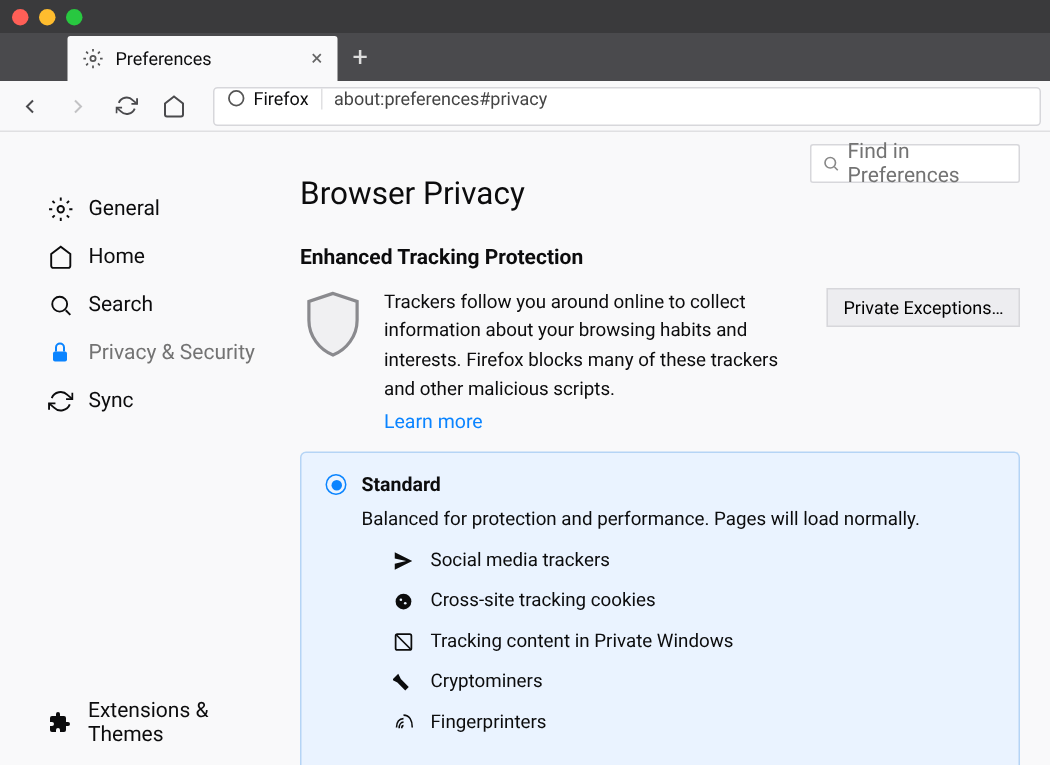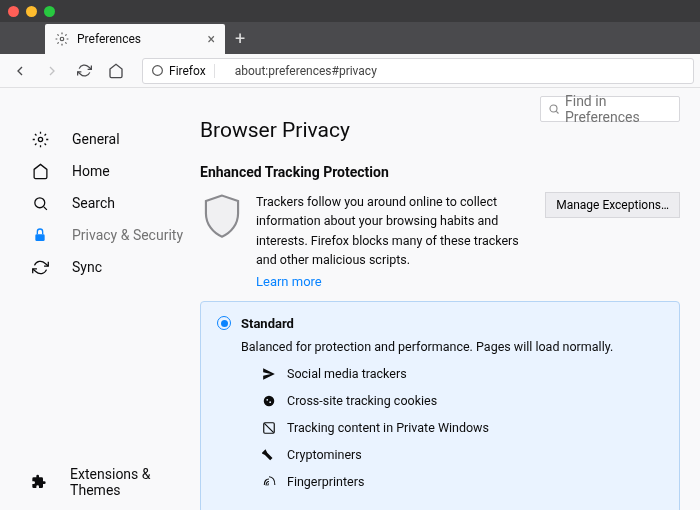--- a/index.html
+++ b/index.html
@@ -7,28 +7,28 @@
 .titlebar { height: 22px; background: #3a3a3c; display: flex; align-items: center; padding-left: 8px; }
 .tlights { display: flex; gap: 7px; }
 .tlight { width: 11px; height: 11px; border-radius: 50%; }
 .tabstrip { height: 32px; background: #4a4a4d; display: flex; align-items: flex-end; padding-left: 45px; }
 .tab { height: 30px; background: #f9f9fa; display: flex; align-items: center; padding: 0 10px; gap: 8px; min-width: 180px; border-radius: 2px 2px 0 0; }
 .tab-title { flex: 1; font-size: 12px; }
 .newtab { color: #ddd; font-size: 18px; padding: 0 10px; align-self: center; }
 .toolbar { height: 34px; background: #f9f9fa; border-bottom: 1px solid #e0e0e2; display: flex; align-items: center; padding: 0 6px; gap: 4px; }
 .nav-btn { width: 28px; height: 28px; display: flex; align-items: center; justify-content: center; color: #4a4a4d; border-radius: 3px; }
 .nav-btn.disabled { color: #c2c2c4; }
-.urlbar { flex: 1; height: 26px; background: #fff; border: 1px solid #d7d7db; border-radius: 3px; margin-left: 8px; display: flex; align-items: center; padding: 0 8px; gap: 20px; font-size: 12px; }
+.urlbar { flex: 1; height: 26px; background: #fff; border: 1px solid #d7d7db; border-radius: 3px; margin-left: 8px; display: flex; align-items: flex-start; padding: 0 8px; gap: 8px; font-size: 12px; }
 .url-identity { display: flex; align-items: center; gap: 5px; padding-right: 8px; border-right: 1px solid #e0e0e2; }
 .url-text { color: #444; }
 .content { display: flex; height: calc(510px - 22px - 32px - 34px); }
 .searchrow { position: absolute; right: 20px; top: 96px; }
 .findpref { height: 26px; width: 140px; background: #fff; border: 1px solid #d7d7db; border-radius: 2px; display: flex; align-items: center; padding: 0 7px; gap: 5px; color: #737373; font-size: 14px; }
 .sidebar { width: 190px; padding: 35px 0 0 20px; display: flex; flex-direction: column; }
-.cat { display: flex; align-items: center; gap: 23px; height: 32px; padding-left: 8px; font-size: 14px; color: #0c0c0d; border-left: 3px solid transparent; cursor: pointer; }
+.cat { display: flex; align-items: center; gap: 10px; height: 32px; padding-left: 8px; font-size: 14px; color: #0c0c0d; border-left: 3px solid transparent; cursor: pointer; }
 .cat.active { color: #737373; }
 .cat .ico { width: 18px; display: flex; justify-content: center; }
 .sidebar-foot { margin-top: auto; padding-bottom: 12px; }
 .main { flex: 1; padding: 30px 20px 16px 10px; overflow: hidden; }
 h1 { font-size: 21px; font-weight: 400; margin-bottom: 22px; }
 h2 { font-size: 14px; font-weight: 700; margin-bottom: 12px; }
 .etp-row { display: flex; gap: 12px; margin-bottom: 12px; }
 .etp-left { flex: 1; display: flex; gap: 12px; }
 .etp-desc { font-size: 12.5px; line-height: 1.55; color: #0c0c0d; }
 .learn { color: #0a84ff; display: inline-block; margin-top: 4px; }
@@ -183,21 +183,21 @@
         <span>
           <svg width="44" height="50" viewBox="0 0 24 28">
               <path d="M12 2L3 5v7c0 6 4 11 9 13 5-2 9-7 9-13V5l-9-3z" fill="#f0f0f2" stroke="#8a8a8e" stroke-width="1.2"></path>
             </svg>
         </span>
         <div>
           <div class="etp-desc">Trackers follow you around online to collect information about your browsing habits and interests. Firefox blocks many of these trackers and other malicious scripts.</div>
           <a class="learn">Learn more</a>
         </div>
       </div>
-      <button class="btn">Manage Exceptions…</button>
+      <button class="btn">Private Exceptions…</button>
     </div>
 
     <div class="card">
       <div class="card-head">
         <span class="radio"></span>
         <span class="card-title">Standard</span>
       </div>
       <div class="card-sub">Balanced for protection and performance. Pages will load normally.</div>
       <ul class="protlist">
         <li>

